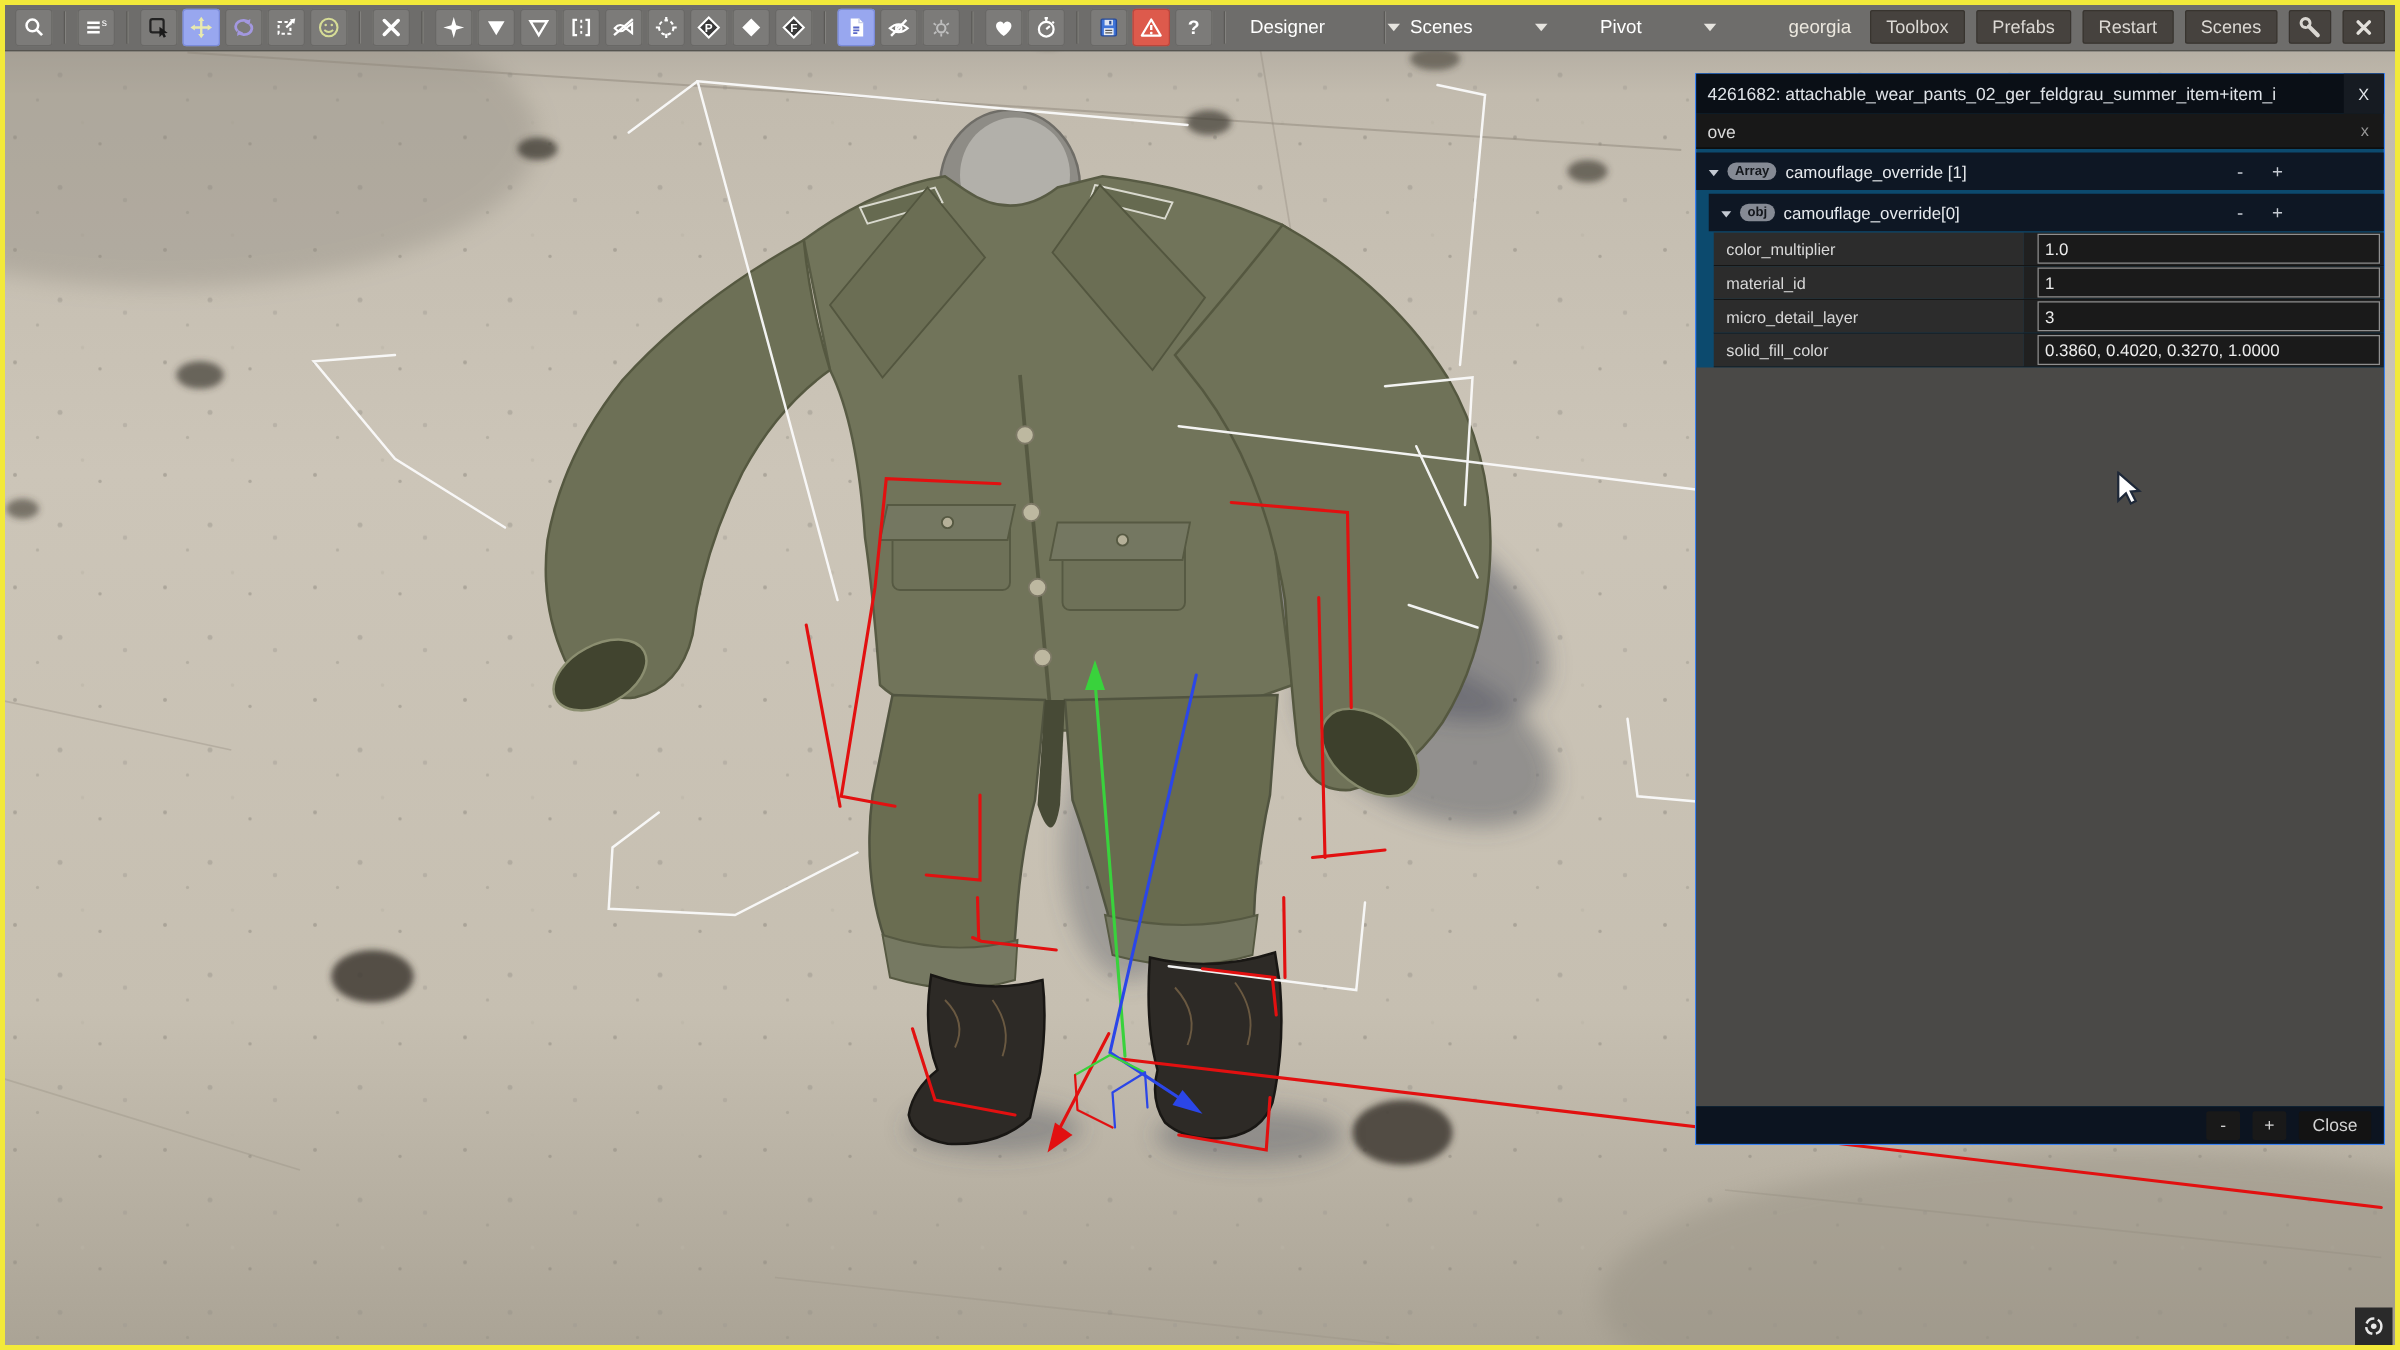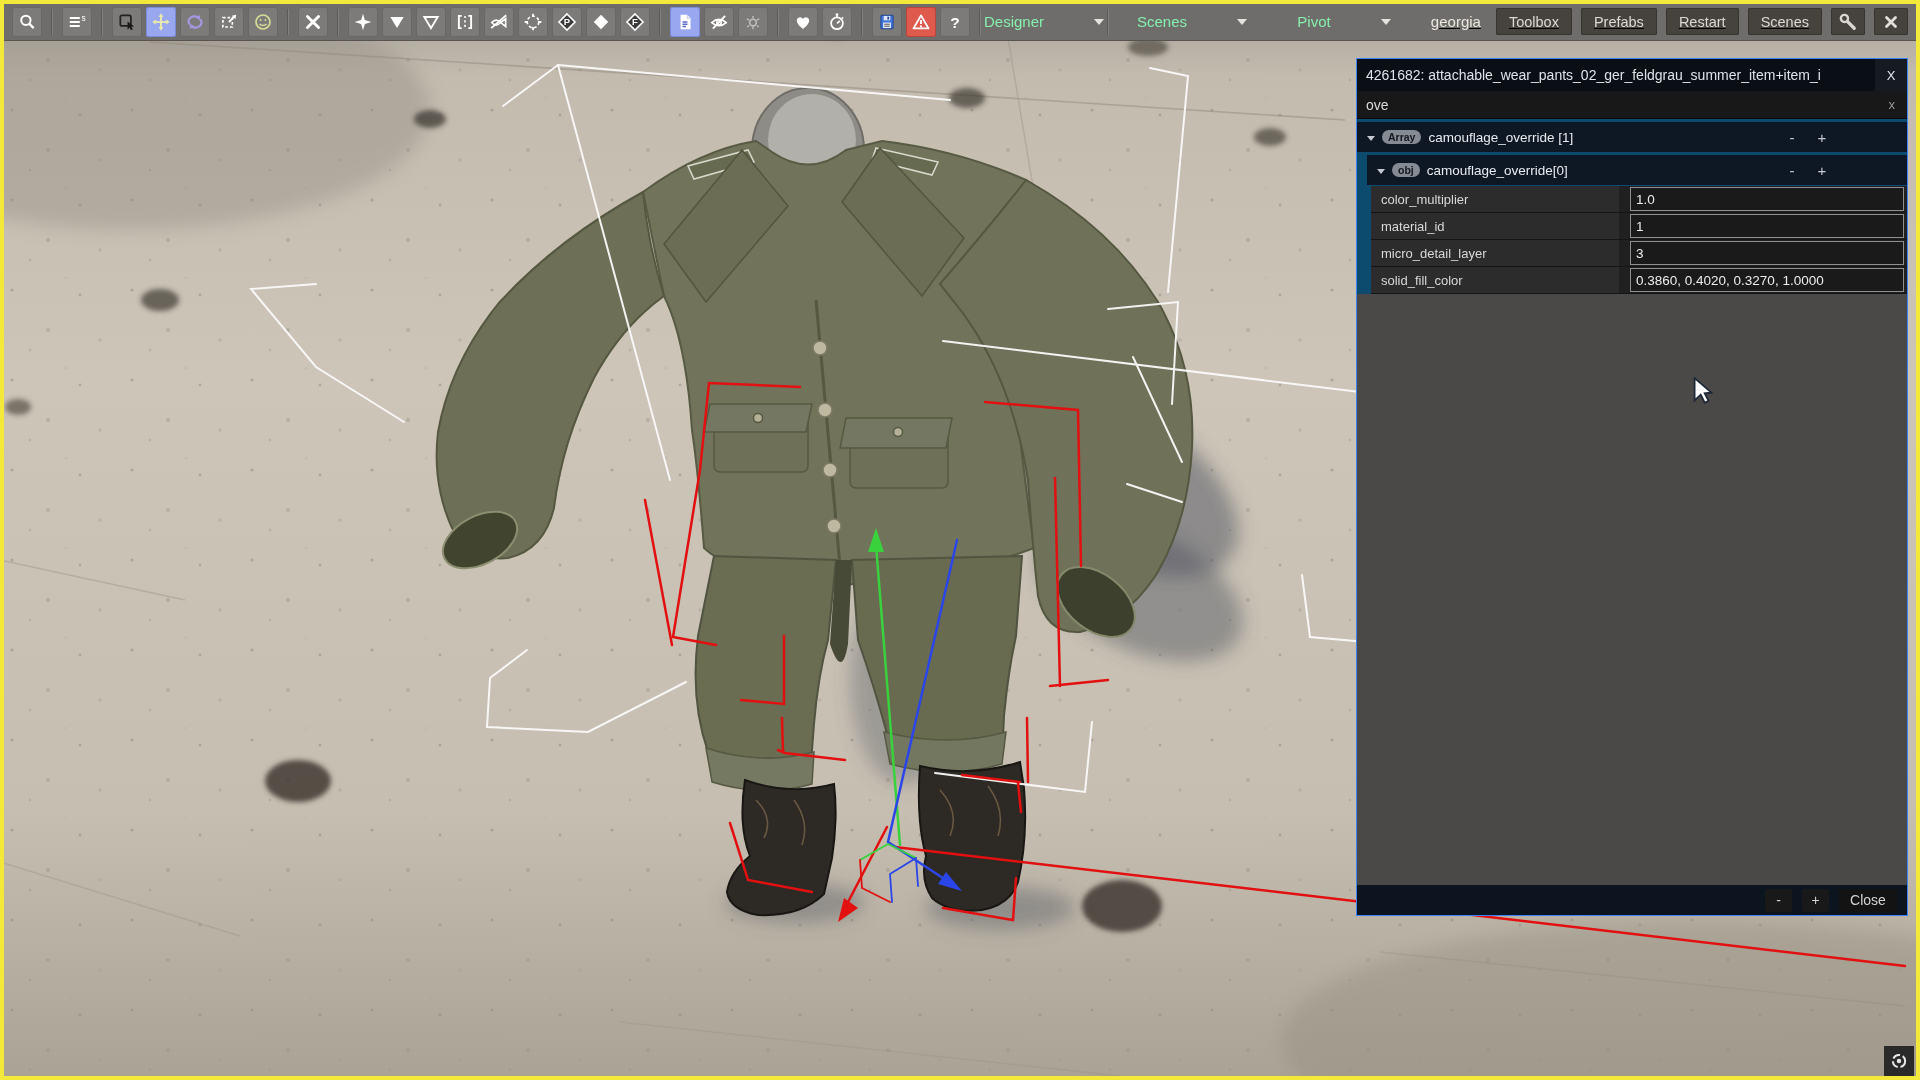--- a/index.html
+++ b/index.html
@@ -14,26 +14,26 @@
 
   
   .toolbar { position:absolute; left:4px; right:4px; top:3px; height:38px; z-index:20;
     background:#6e6d6b; border-bottom:1px solid #55544f;
     display:flex; align-items:center; padding:0 8px; gap:4px; }
   .tbtn { width:30px; height:30px; flex:0 0 auto; border-radius:3px; background:#7c7b79;
     display:flex; align-items:center; justify-content:center; box-shadow:inset 0 0 0 1px #696866; }
   .tbtn.acc { background:#98a7ef; box-shadow:inset 0 0 0 1px #7a8ad8; }
   .tbtn.warn { background:#dd5a4c; box-shadow:inset 0 0 0 1px #b8463c; }
   .tsep { width:2px; height:26px; background:#5b5a57; border-right:1px solid #82817e; margin:0 5px; flex:0 0 auto; }
-  .dd { height:30px; display:flex; align-items:center; justify-content:center;
-    padding:0 10px; color:#86efac; font-size:15px; flex:0 0 auto;gap:36px; }
+  .dd { height:30px; display:flex; align-items:center; justify-content:flex-start;
+    padding:0 10px; color:#ffffff; font-size:15px; flex:0 0 auto;gap:36px; }
   .dd .caret { width:0; height:0; border-left:5px solid transparent; border-right:5px solid transparent;
     border-top:6px solid #e6e4df; margin-left:14px; }
   .dd.w1{width:108px}.dd.w2{width:148px}.dd.w3{width:148px}
-  .tb-right { margin-left:auto; display:flex; align-items:center; gap:9px;text-decoration:underline; }
+  .tb-right { margin-left:auto; display:flex; align-items:center; gap:9px; }
   .username { color:#ece8df; font-size:15px; margin-right:6px; }
   .rbtn { height:27px; padding:0 13px; background:#46423e; border-radius:2px; color:#dcd9d4;
     font-size:14.5px; display:flex; align-items:center; box-shadow:inset 0 0 0 1px #38342f; }
   .rbtn.sq { width:34px; padding:0; justify-content:center; }
 
   
   .inspector { position:absolute; left:1356px; top:58px; width:552px; height:858px; z-index:30;
     background:#0c4a6e; border:1px solid #3b82f6; display:flex; flex-direction:column;
     font-size:13px; color:#d8d8d8; }
   .insp-title { height:32px; background:#0a0f16; display:flex; align-items:center; flex:0 0 auto; }

